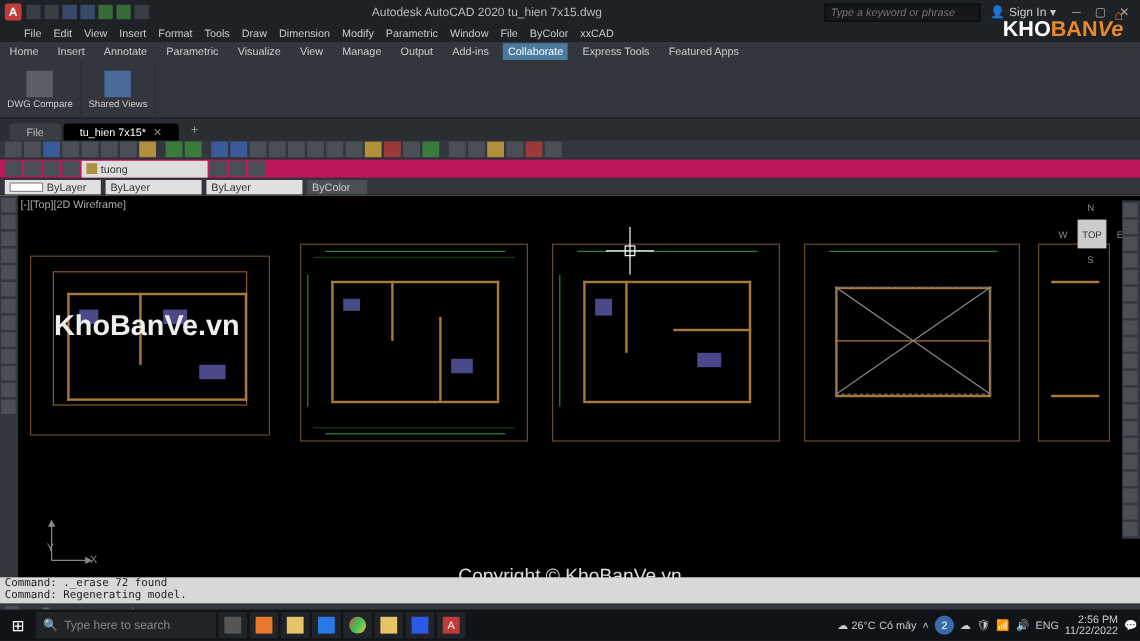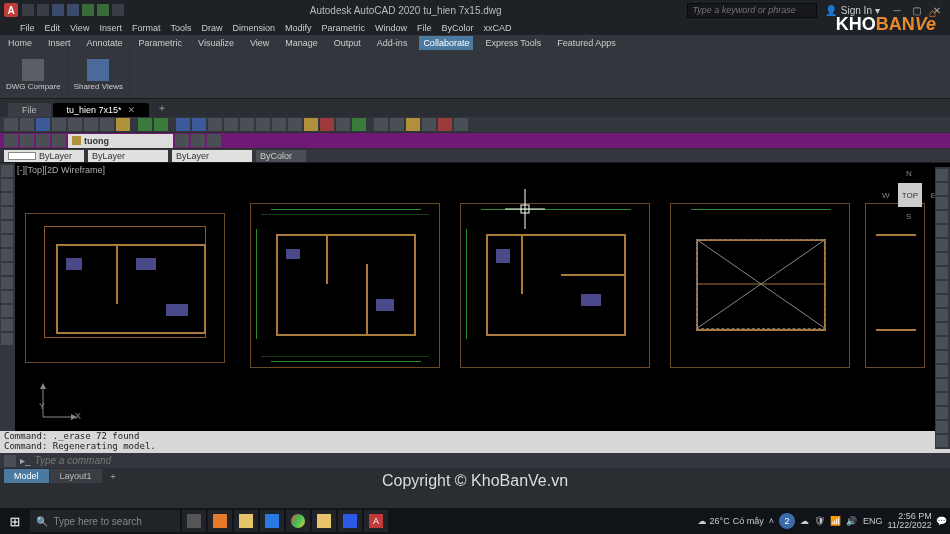--- a/index.html
+++ b/index.html
@@ -44,33 +44,33 @@
 
 .tbrow { height: 16px; background: #33373d; display: flex; align-items: center; padding: 0 4px; gap: 2px; border-bottom: 1px solid #2a2e33; }
 .tbrow .tb { width: 14px; height: 13px; background: #4a4e55; }
 .tbrow .tb.y { background: #b0903a; }
 .tbrow .tb.g { background: #3a7a3a; }
 .tbrow .tb.r { background: #9a3a3a; }
 .tbrow .tb.b { background: #3a5a9a; }
 .tbrow .sep { width: 4px; }
 
 
-.layerrow { height: 16px; background: #701a75; display: flex; align-items: center; padding: 0 4px; gap: 2px; border-bottom: 1px solid #2a2e33; font-weight: bold; }
+.layerrow { height: 16px; background: #be185d; display: flex; align-items: center; padding: 0 4px; gap: 2px; border-bottom: 1px solid #2a2e33; }
 .layerrow .lb { width: 14px; height: 13px; background: #4a4e55; }
 .layerrow .layersel { width: 105px; height: 14px; background: #ddd; color: #333; font-size: 9px; padding: 0 4px; display: flex; align-items: center; gap: 3px; }
 .layerrow .layersel .sw { width: 9px; height: 9px; background: #b0903a; }
 
 
 .proprow { height: 14px; background: #33373d; display: flex; align-items: center; padding: 0 4px; gap: 4px; border-bottom: 1px solid #1a1c1f; }
 .proprow .pfield { height: 12px; background: #e0e0e0; color: #333; font-size: 9px; padding: 0 4px; display: flex; align-items: center; gap: 3px; }
 .proprow .pfield.dark { background: #4a4e55; color: #ccc; text-align: center; }
 .proprow .sw { width: 28px; height: 8px; background: #fff; border: 1px solid #888; }
 
 
-.drawarea { position: relative; height: 268px; background: #fef9c3; display: flex; }
+.drawarea { position: relative; height: 318px; background: #fef9c3; display: flex; }
 .vptool { width: 15px; background: #33373d; display: flex; flex-direction: column; gap: 2px; padding: 2px 1px; }
 .vptool .vt { width: 12px; height: 12px; background: #4a4e55; }
 .canvas { flex: 1; position: relative; background: #000; overflow: hidden; }
 .vplabel { position: absolute; top: 2px; left: 2px; font-size: 9px; color: #aaa; z-index: 5; }
 .plan { position: absolute; border: 1px solid #6a4a2a; }
 .plan .inner { position: absolute; border: 1px solid #8a5a2a; }
 .plan .wall { position: absolute; background: #aa7a3a; }
 .plan .dim { position: absolute; background: #2a8a2a; }
 .plan .fixt { position: absolute; background: #4a4a8a; }
 .plan .grid { position: absolute; background: #1a3a1a; }
@@ -285,20 +285,21 @@
       <div class="inner" style="left:18px;top:12px;right:18px;bottom:24px"></div>
       <div class="wall" style="left:30px;top:30px;width:150px;height:2px"></div>
       <div class="wall" style="left:30px;top:30px;width:2px;height:90px"></div>
       <div class="wall" style="left:178px;top:30px;width:2px;height:90px"></div>
       <div class="wall" style="left:30px;top:118px;width:150px;height:2px"></div>
       <div class="wall" style="left:90px;top:30px;width:2px;height:60px"></div>
       <div class="fixt" style="left:40px;top:44px;width:16px;height:12px"></div>
       <div class="fixt" style="left:110px;top:44px;width:20px;height:12px"></div>
       <div class="fixt" style="left:140px;top:90px;width:22px;height:12px"></div>
     </div>
+    <div class="watermark" style="left:30px;top:95px">KhoBanVe.vn</div>
 
     <div class="plan" style="left:235px;top:40px;width:190px;height:165px">
       <div class="grid" style="left:10px;top:10px;right:10px;height:1px"></div>
       <div class="grid" style="left:10px;bottom:10px;right:10px;height:1px"></div>
       <div class="wall" style="left:25px;top:30px;width:140px;height:2px"></div>
       <div class="wall" style="left:25px;top:130px;width:140px;height:2px"></div>
       <div class="wall" style="left:25px;top:30px;width:2px;height:100px"></div>
       <div class="wall" style="left:163px;top:30px;width:2px;height:100px"></div>
       <div class="wall" style="left:75px;top:30px;width:2px;height:50px"></div>
       <div class="wall" style="left:115px;top:60px;width:2px;height:70px"></div>

